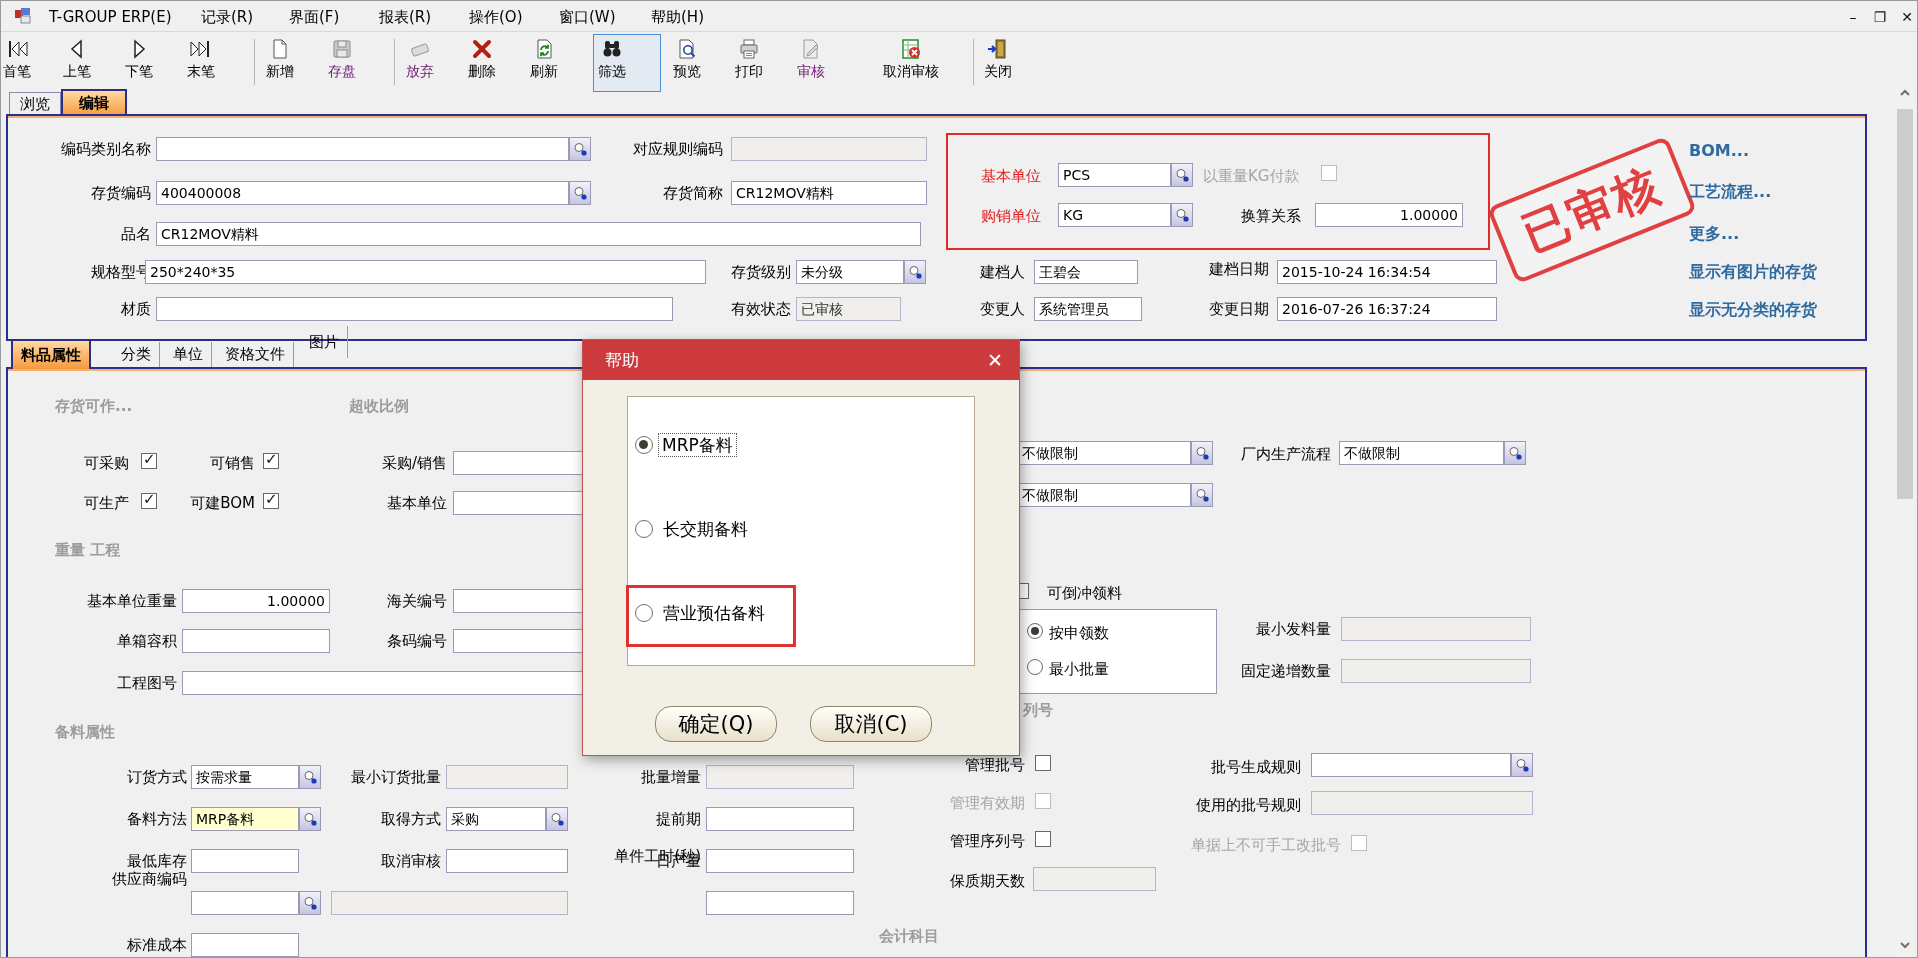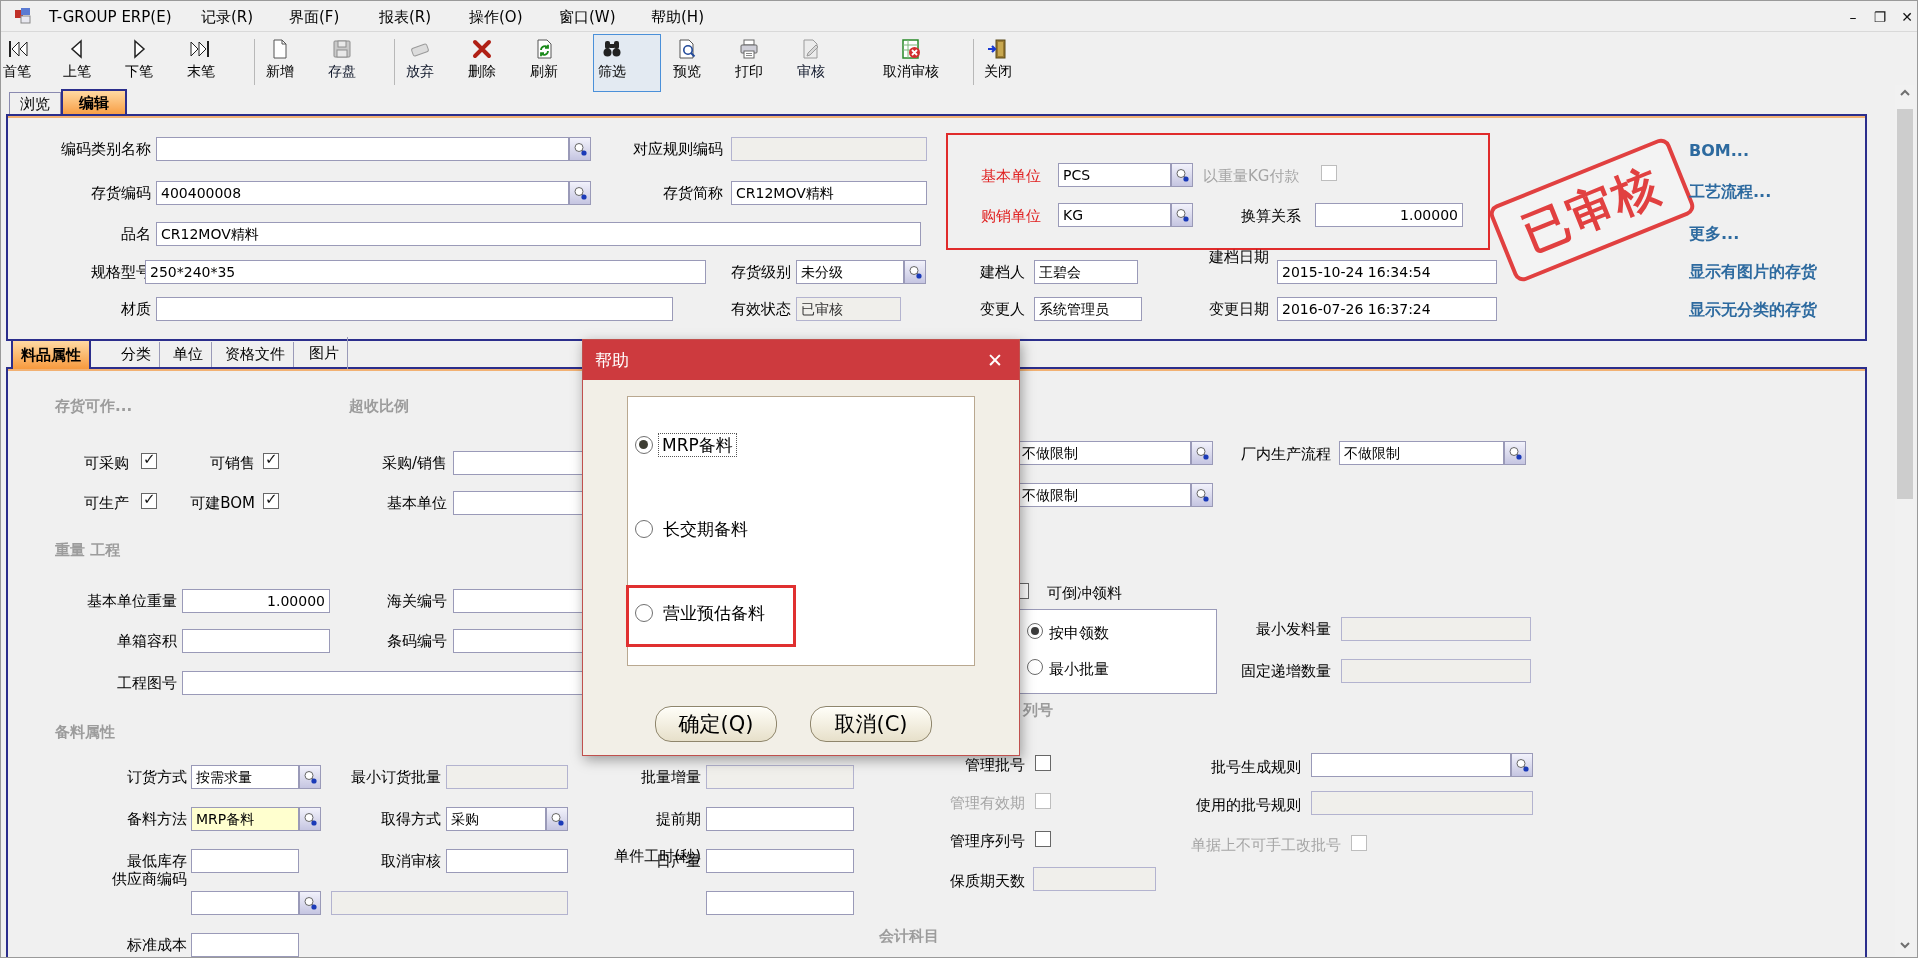--- a/index.html
+++ b/index.html
@@ -8,21 +8,21 @@
     background:#f0f0f0;font-family:"DejaVu Sans","Liberation Sans",sans-serif;
     border:1px solid #9a9a9a;box-sizing:border-box;color:#000;
   }
   .abs{position:absolute}
   
   .menubar{position:absolute;left:0;top:0;width:1918px;height:30px;background:#f0f0f0;border-bottom:1px solid #d9d9d9}
   .mitem{position:absolute;top:5px;height:22px;line-height:22px;font-size:15px;white-space:nowrap;padding:0 4px}
   .winbtn{position:absolute;top:6px;width:22px;height:20px;text-align:center;font-size:14px;line-height:20px;color:#111}
   .titem{position:absolute;top:35px;display:flex;flex-direction:column;align-items:center;gap:1px;font-size:14px;line-height:16px;white-space:nowrap}
   .ticon{width:26px;height:26px;display:flex;align-items:center;justify-content:center}
-  .titem.dis .tlabel{color:#0f172a}
+  .titem.dis .tlabel{color:#701a75}
   .tsep{position:absolute;top:38px;width:1px;height:46px;background:#b8b8b8}
   .filterbox{position:absolute;left:592px;top:33px;width:66px;height:56px;border:1px solid #4a90d9;background:rgba(180,215,250,.22)}
   
   .tab{position:absolute;display:flex;align-items:center;justify-content:center;font-size:15px;background:#f0f0f0;border:1px solid #8a8ab0;border-bottom:none}
   .tab.active{background:linear-gradient(#ffd9a2,#f79a3e);font-weight:bold;border:2px solid #2b2e8c;border-bottom:none}
   .subtab{position:absolute;display:flex;align-items:center;justify-content:center;font-size:15px;border-right:1px solid #9a9ab8;padding:0 8px;white-space:nowrap}
   .subtab.active{background:linear-gradient(#ffd9a2,#f79a3e);font-weight:bold;border:2px solid #2b2e8c;border-bottom:none;border-right:2px solid #2b2e8c}
   
   .panel{position:absolute;border:2px solid #2b2e8c;background:#f0f0f0}
   .panel::after{content:"";position:absolute;left:0;right:0;top:0;height:2px;background:#f2b173}
@@ -44,21 +44,21 @@
   .link{position:absolute;font-size:16px;font-weight:bold;color:#2d6a9f;white-space:nowrap}
   .stamp{position:absolute;left:1494px;top:168px;width:186px;height:74px;border:4px solid #e03232;border-radius:10px;
     color:#e03232;font-size:46px;font-weight:bold;display:flex;align-items:center;justify-content:center;
     transform:rotate(-22deg);opacity:.92;letter-spacing:2px;background:rgba(255,255,255,.25)}
   .rad{position:absolute;width:16px;height:16px;border:1px solid #6b6b6b;border-radius:50%;background:#fff;box-sizing:border-box}
   .rad.on::after{content:"";position:absolute;left:3px;top:3px;width:8px;height:8px;border-radius:50%;background:#3c3c3c}
   
   .dialog{position:absolute;left:581px;top:338px;width:436px;height:415px;background:#f2efe7;border:1px solid #c0504d;
     box-shadow:2px 4px 12px rgba(0,0,0,.35);z-index:50}
   .dtitle{position:absolute;left:0;top:0;width:100%;height:40px;background:#cd3a3e;color:#fff;font-size:17px;
-    display:flex;align-items:center;padding-left:12px;box-sizing:border-box}
+    display:flex;align-items:center;padding-left:22px;box-sizing:border-box}
   .dclose{position:absolute;right:12px;top:8px;width:24px;height:24px;color:#fff;font-size:19px;text-align:center;line-height:24px}
   .dbox{position:absolute;left:44px;top:56px;width:346px;height:268px;background:#fff;border:1px solid #b9a890}
   .drad{position:absolute;width:18px;height:18px;border:1px solid #707070;border-radius:50%;background:#fff;box-sizing:border-box}
   .drad.on::after{content:"";position:absolute;left:3px;top:3px;width:9px;height:9px;border-radius:50%;background:#3e3e34}
   .dlabel{position:absolute;font-size:17px;line-height:22px;white-space:nowrap}
   .dlabel.focus{outline:1px dotted #555;padding:0 3px}
   .dhl{position:absolute;left:43px;top:245px;width:164px;height:56px;border:3px solid #e03030}
   .dbtn{position:absolute;top:366px;width:120px;height:34px;border:1px solid #8f866c;border-radius:16px;
     background:linear-gradient(#fffef8,#e7e0ca);display:flex;align-items:center;justify-content:center;
     font-size:21px;box-shadow:inset 0 1px 0 #fff}
@@ -311,40 +311,40 @@
       <circle cx="7" cy="6.5" r="4" fill="#fff" stroke="#666"></circle>
       <line x1="10" y1="9.5" x2="13" y2="12.5" stroke="#666" stroke-width="1.6"></line>
       <circle cx="12" cy="12" r="2.6" fill="#1a3ab8"></circle>
     </svg>
   </div>
 <span class="lb" style="left:1228px;top:205px;width:72px">换算关系</span>
 <div class="fd num" style="left:1314px;top:202px;width:148px">1.00000</div>
 
 <span class="lb" style="left:960px;top:261px;width:64px">建档人</span>
 <div class="fd" style="left:1033px;top:259px;width:104px">王碧会</div>
-<span class="lb" style="left:1178px;top:246px;width:90px">建档日期</span>
+<span class="lb" style="left:1178px;top:258px;width:90px">建档日期</span>
 <div class="fd" style="left:1276px;top:259px;width:220px">2015-10-24 16:34:54</div>
 <span class="lb" style="left:960px;top:298px;width:64px">变更人</span>
 <div class="fd" style="left:1033px;top:296px;width:108px">系统管理员</div>
 <span class="lb" style="left:1178px;top:298px;width:90px">变更日期</span>
 <div class="fd" style="left:1276px;top:296px;width:220px">2016-07-26 16:37:24</div>
 
 <div class="stamp">已审核</div>
 <a class="link" style="left:1688px;top:140px">BOM...</a>
 <a class="link" style="left:1688px;top:181px">工艺流程...</a>
 <a class="link" style="left:1688px;top:223px">更多...</a>
 <a class="link" style="left:1688px;top:261px">显示有图片的存货</a>
 <a class="link" style="left:1688px;top:299px">显示无分类的存货</a>
 
 <div class="panel" style="left:5px;top:366px;width:1857px;height:590px"></div>
 <div class="subtab active" style="left:10px;top:338px;height:28px">料品属性</div>
 <div class="subtab" style="left:112px;top:341px;height:25px">分类</div>
 <div class="subtab" style="left:164px;top:341px;height:25px">单位</div>
 <div class="subtab" style="left:216px;top:341px;height:25px">资格文件</div>
-<div class="subtab" style="left:300px;top:336px;height:32px">图片</div>
+<div class="subtab" style="left:300px;top:325px;height:32px">图片</div>
 
 <span class="hd" style="left:54px;top:396px">存货可作...</span>
 <span class="lb" style="left:64px;top:452px;width:64px">可采购</span>
 <span class="cb on" style="left:140px;top:452px"></span>
 <span class="lb" style="left:190px;top:452px;width:64px">可销售</span>
 <span class="cb on" style="left:262px;top:452px"></span>
 <span class="lb" style="left:64px;top:492px;width:64px">可生产</span>
 <span class="cb on" style="left:140px;top:492px"></span>
 <span class="lb" style="left:178px;top:492px;width:76px">可建BOM</span>
 <span class="cb on" style="left:262px;top:492px"></span>

